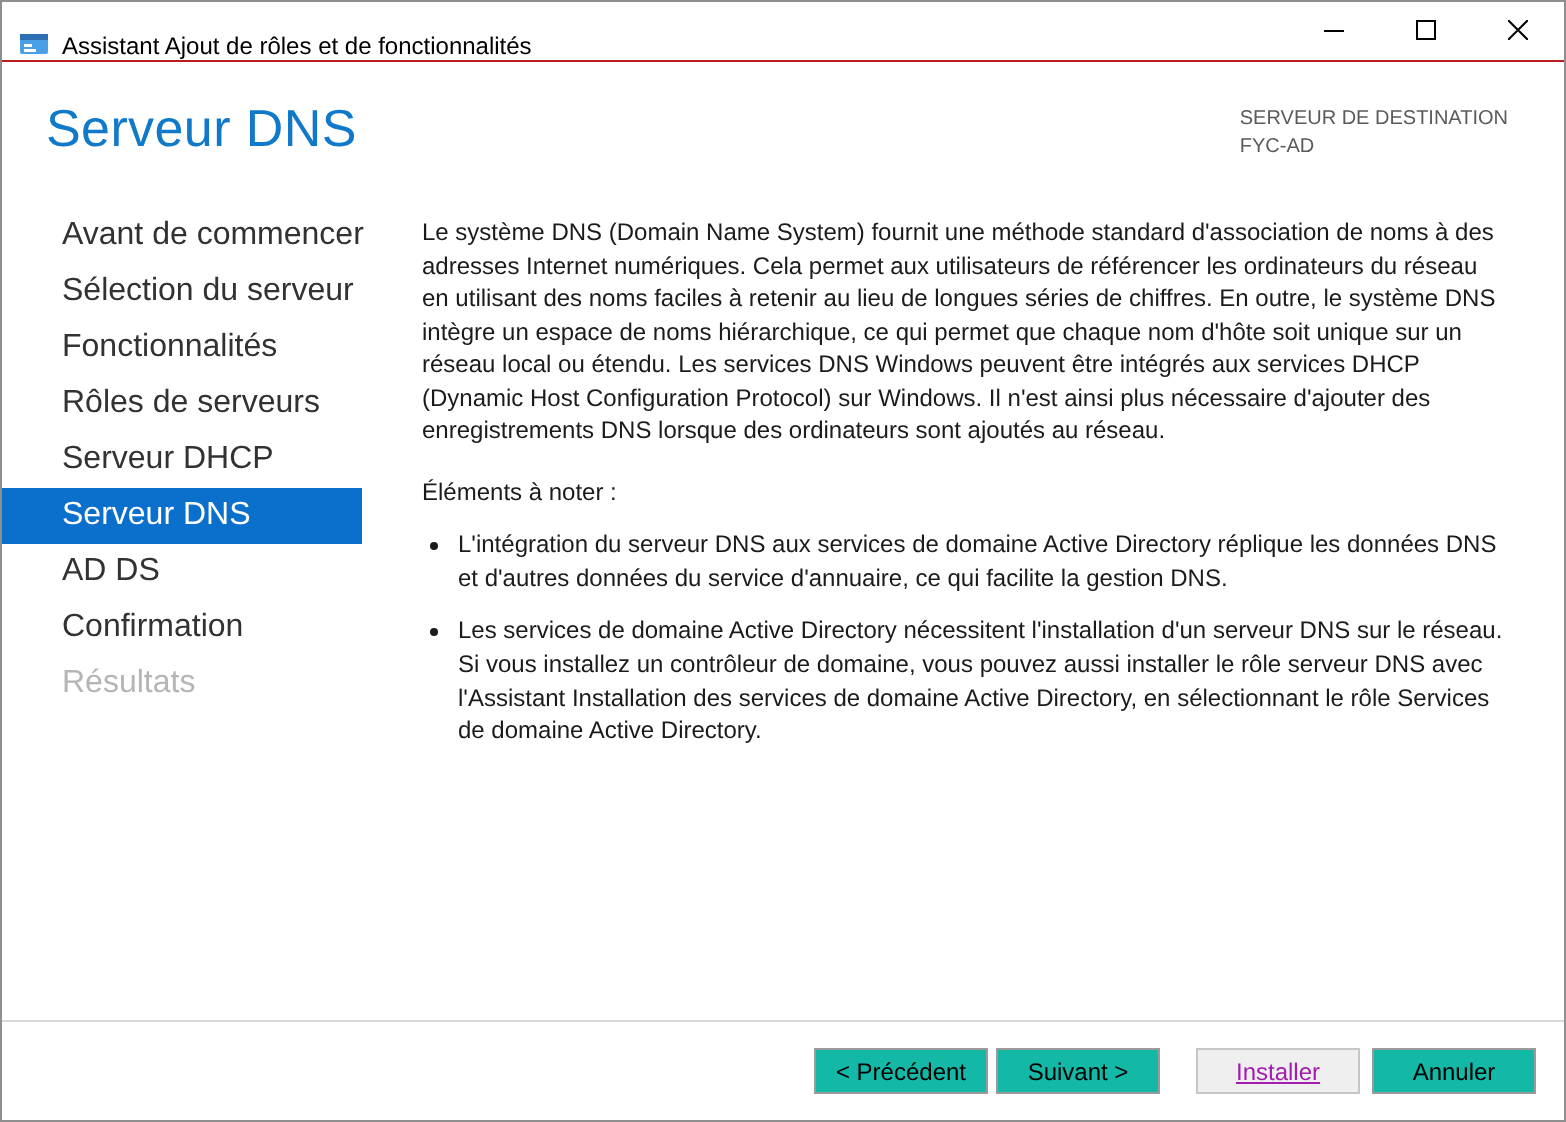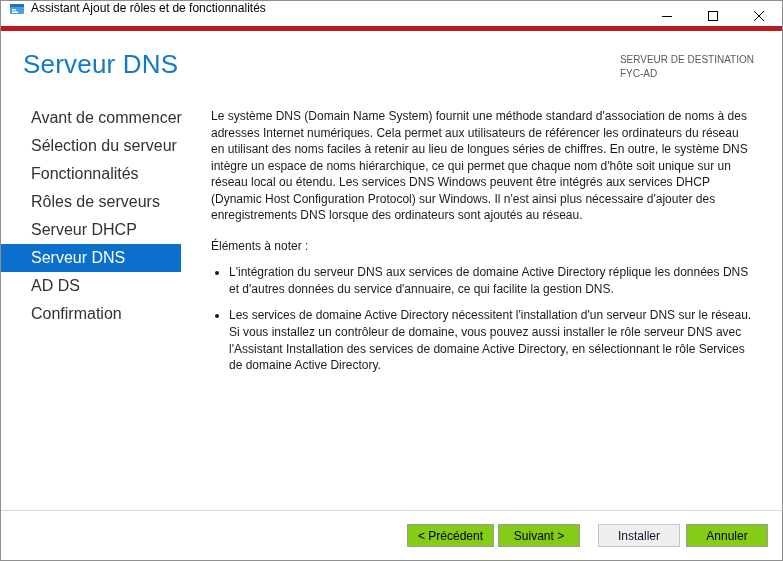--- a/index.html
+++ b/index.html
@@ -12,23 +12,23 @@
     width: 783px;
     height: 561px;
     display: flex;
     flex-direction: column;
     border: 1px solid #8f8f8f;
   }
   
   .titlebar {
     height: 30px;
     display: flex;
-    align-items: flex-start;
+    align-items: flex-end;
     background: #fff;
-    border-bottom: 5px solid #b91c1c;
+    border-bottom: 1px solid #b91c1c;
   }
   .titlebar .app-icon {
     width: 16px; height:16px;
     margin: 0 6px 0 8px;
     display:inline-flex; align-items:center; justify-content:center;
   }
   .titlebar .title-text {
     flex: 0 0 auto;
     font-size: 12px;
     color:#000;
@@ -114,29 +114,30 @@
     justify-content:flex-end;
     padding: 0 14px;
     gap: 6px;
     background:#fff;
   }
   .btn {
     min-width: 82px;
     height: 23px;
     font-size: 12px;
     font-family: inherit;
-    background: #84cc16;
+    background: #14b8a6;
     border: 1px solid #9b9b9b;
     padding: 0 10px;
     color:#000;
   }
   .btn:disabled {
-    color:#0f172a;
+    color:#a21caf;
     border-color:#c6c6c6;
     background:#efefef;
+    text-decoration:underline;
   }
   .btn-group { display:flex; gap:0; margin-right: 12px;}
   .btn-group .btn + .btn { margin-left: 4px; }
 </style>
 </head>
 <body>
 
 <div class="titlebar">
   <span class="app-icon">
     <svg width="16" height="16" viewBox="0 0 16 16">
@@ -176,20 +177,21 @@
 <div class="body">
   <div class="nav">
     <div class="nav-item">Avant de commencer</div>
     <div class="nav-item">Sélection du serveur</div>
     <div class="nav-item">Fonctionnalités</div>
     <div class="nav-item">Rôles de serveurs</div>
     <div class="nav-item">Serveur DHCP</div>
     <div class="nav-item selected">Serveur DNS</div>
     <div class="nav-item">AD DS</div>
     <div class="nav-item">Confirmation</div>
+    <div class="nav-item disabled">Résultats</div>
   </div>
 
   <div class="content">
     <p>Le système DNS (Domain Name System) fournit une méthode standard d'association de noms à des adresses Internet numériques. Cela permet aux utilisateurs de référencer les ordinateurs du réseau en utilisant des noms faciles à retenir au lieu de longues séries de chiffres. En outre, le système DNS intègre un espace de noms hiérarchique, ce qui permet que chaque nom d'hôte soit unique sur un réseau local ou étendu. Les services DNS Windows peuvent être intégrés aux services DHCP (Dynamic Host Configuration Protocol) sur Windows. Il n'est ainsi plus nécessaire d'ajouter des enregistrements DNS lorsque des ordinateurs sont ajoutés au réseau.</p>
     <p class="note-title">Éléments à noter :</p>
     <ul>
       <li>L'intégration du serveur DNS aux services de domaine Active Directory réplique les données DNS et d'autres données du service d'annuaire, ce qui facilite la gestion DNS.</li>
       <li>Les services de domaine Active Directory nécessitent l'installation d'un serveur DNS sur le réseau. Si vous installez un contrôleur de domaine, vous pouvez aussi installer le rôle serveur DNS avec l'Assistant Installation des services de domaine Active Directory, en sélectionnant le rôle Services de domaine Active Directory.</li>
     </ul>
   </div>

